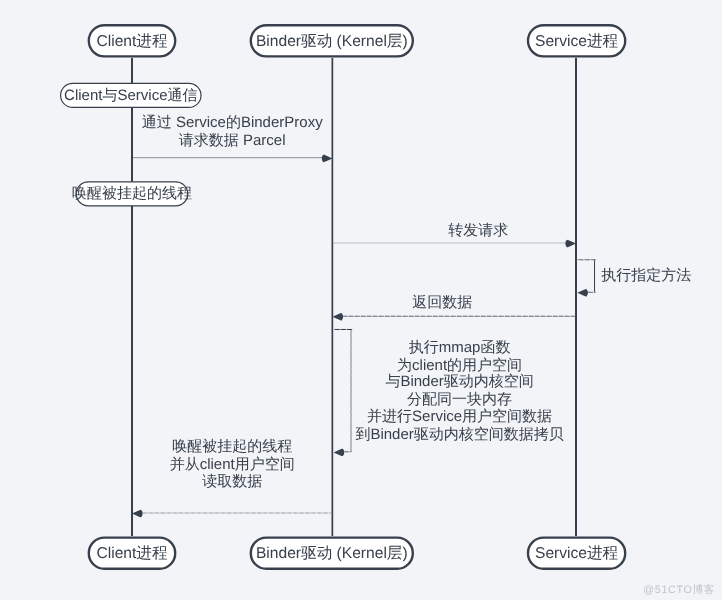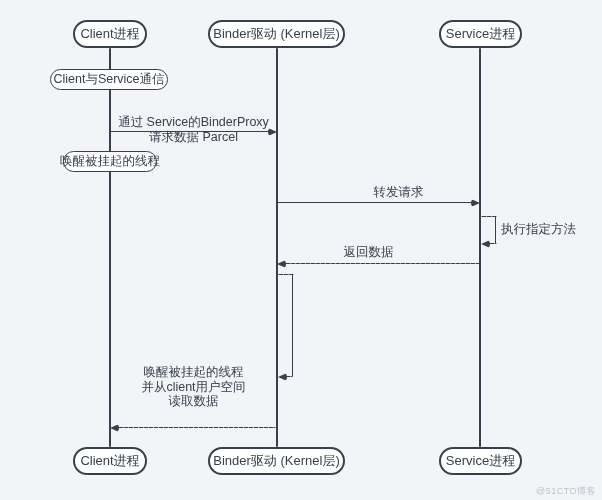--- a/index.html
+++ b/index.html
@@ -72,21 +72,21 @@
       <span>Binder驱动 (Kernel层)</span>
     </div>
   <div class="actor-box" style="left:439px; top:20px; width:83px;">
       <span>Service进程</span>
     </div>
 
   <div class="note-box" style="left:50px; top:69px; width:118px;">
     <span>Client与Service通信</span>
   </div>
 
-  <div class="msg-text" style="left:110px; top:95px; width:167px;margin-top:20px;">
+  <div class="msg-text" style="left:110px; top:95px; width:167px;">
     <div>通过 Service的BinderProxy</div>
     <div>请求数据 Parcel</div>
   </div>
   <div class="line-solid" style="left:110px; top:131px; width:159px;"></div>
   <div class="ah ah-right" style="left:268px; top:128px;"></div>
 
   <div class="note-box" style="left:63px; top:151px; width:94px;">
     <span>唤醒被挂起的线程</span>
   </div>
 
@@ -105,20 +105,28 @@
   <div class="msg-text" style="left:277px; top:245px; width:183px;">
     <div>返回数据</div>
   </div>
   <div class="line-dashed" style="left:285px; top:263px; width:195px;"></div>
   <div class="ah ah-left" style="left:277px; top:260px;"></div>
 
   <div class="line-dashed" style="left:278px; top:274px; width:16px;"></div>
   <div class="vline-dashed" style="left:292px; top:274px; height:103px;"></div>
   <div class="line-dashed" style="left:286px; top:376px; width:7px;"></div>
   <div class="ah ah-left" style="left:278px; top:373px;"></div>
+  <div class="block-text" style="left:293px; top:282px; width:180px;">
+    <div>执行mmap函数</div>
+    <div>为client的用户空间</div>
+    <div>与Binder驱动内核空间</div>
+    <div>分配同一块内存</div>
+    <div>并进行Service用户空间数据</div>
+    <div>到Binder驱动内核空间数据拷贝</div>
+  </div>
 
   <div class="block-text" style="left:110px; top:365px; width:167px;">
     <div>唤醒被挂起的线程</div>
     <div>并从client用户空间</div>
     <div>读取数据</div>
   </div>
   <div class="line-dashed" style="left:118px; top:427px; width:158px;"></div>
   <div class="ah ah-left" style="left:110px; top:424px;"></div>
 
   <div class="actor-box" style="left:73px;  top:447px; width:74px;">

